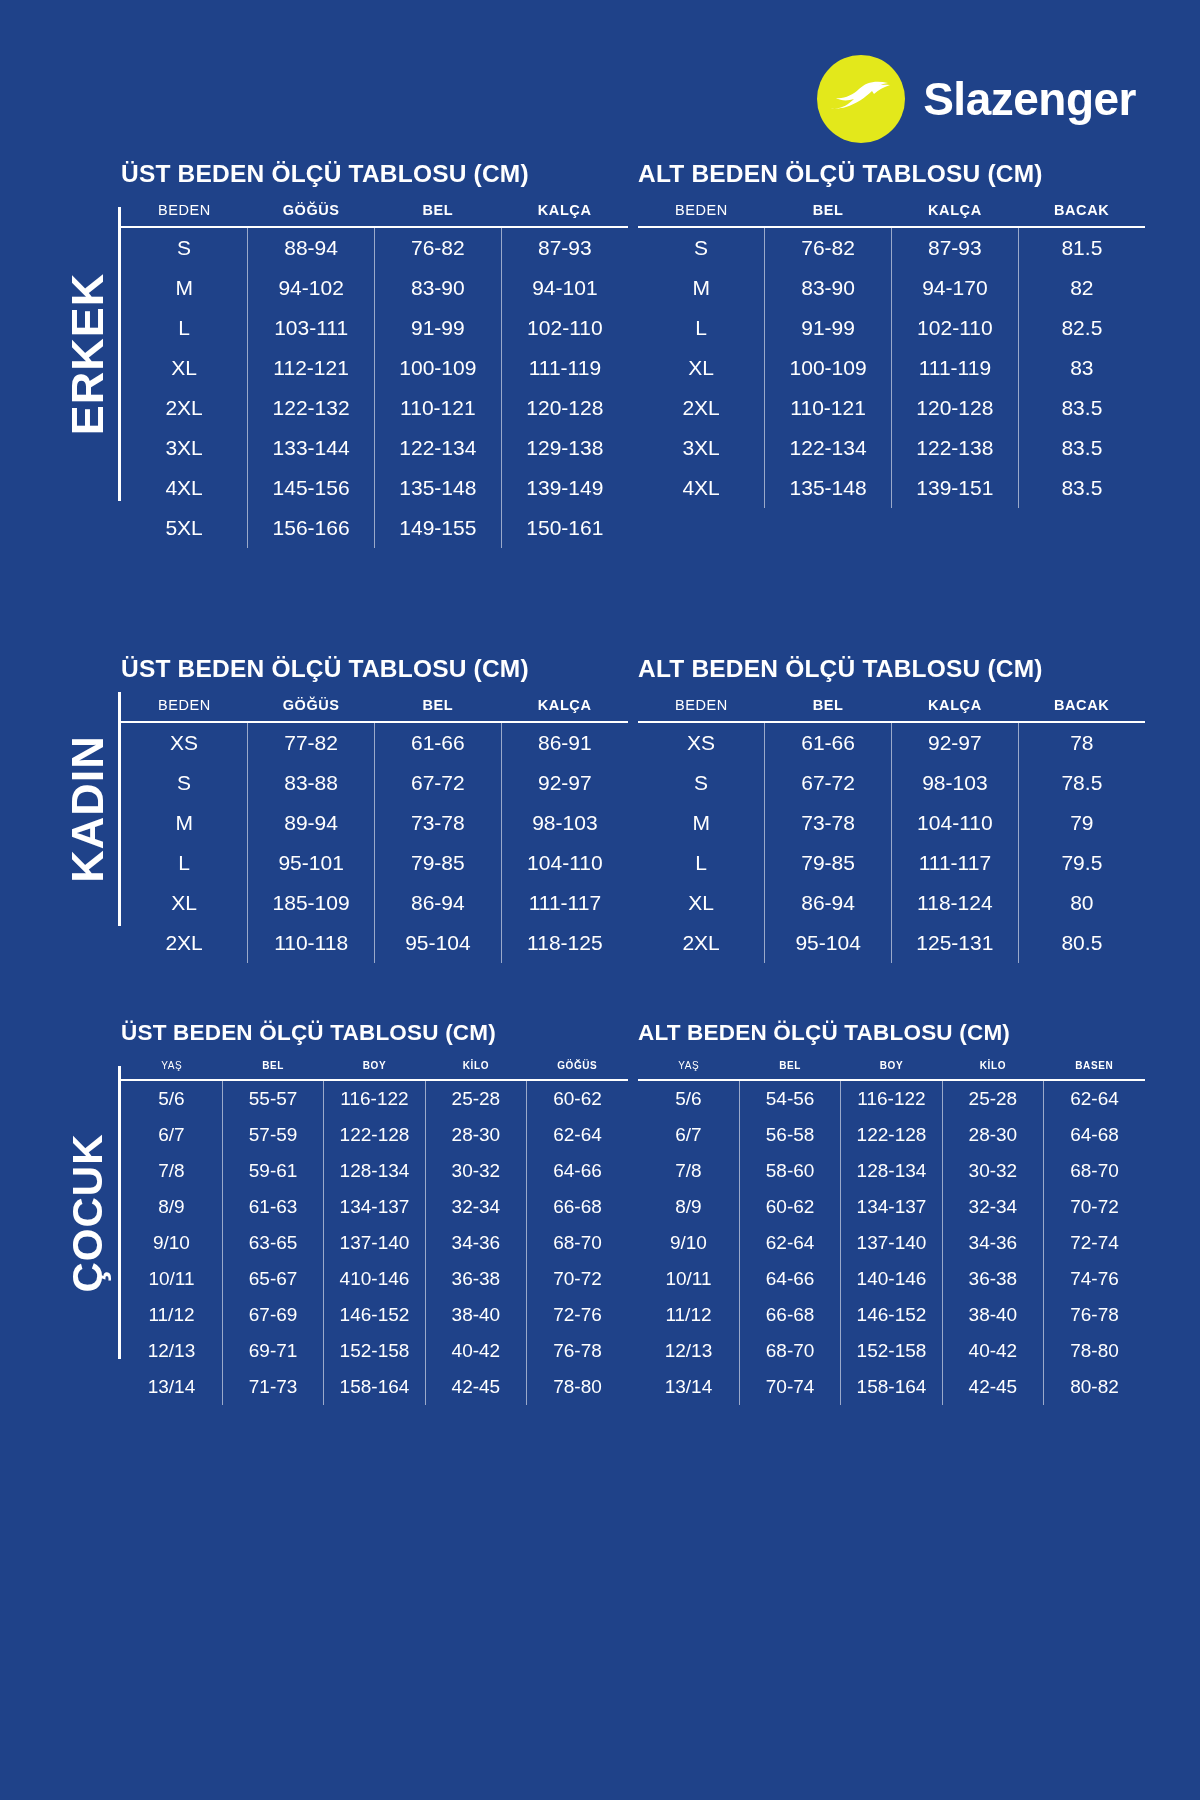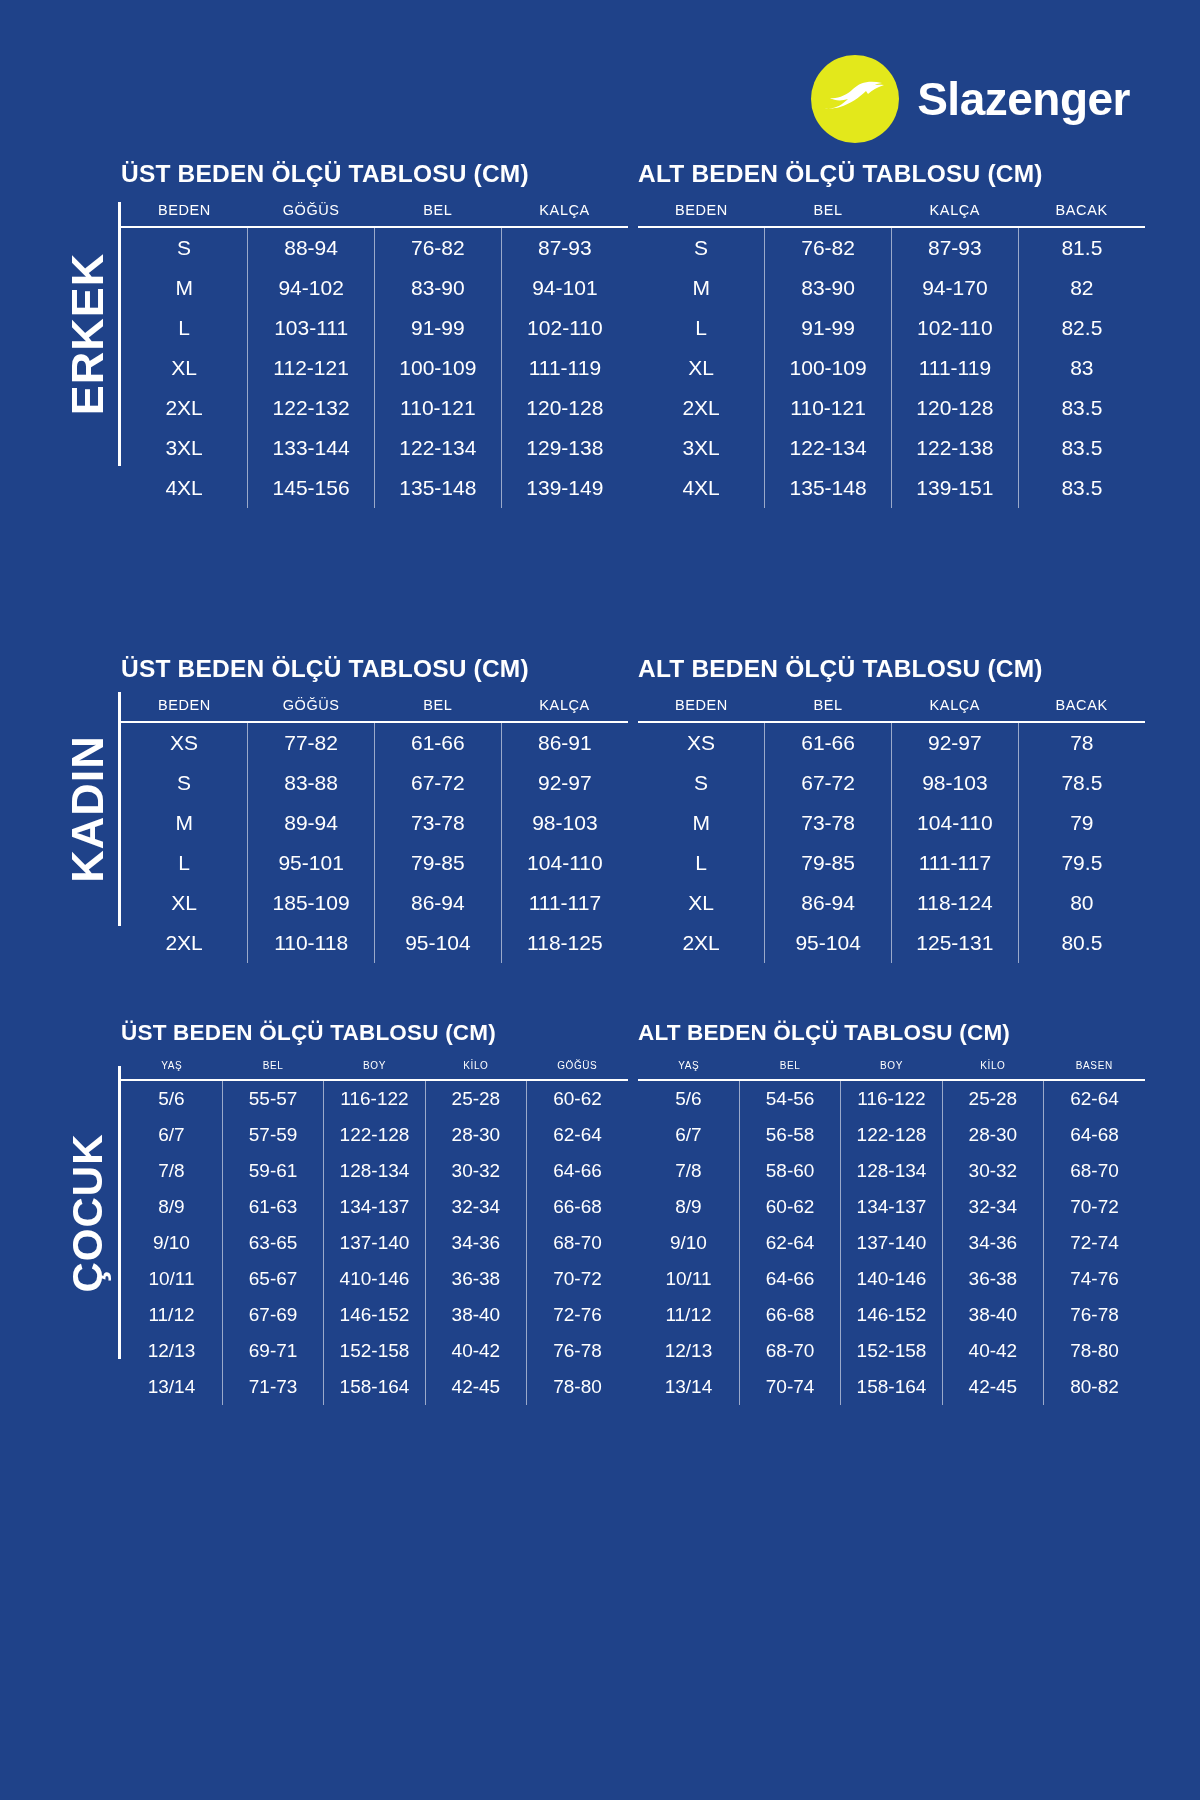--- a/index.html
+++ b/index.html
@@ -13,21 +13,21 @@
     font-family: "Liberation Sans", sans-serif;
     color: #ffffff;
     overflow: hidden;
     position: relative;
   }
 
   
   .brand {
     position: absolute;
     top: 55px;
-    right: 70px;
+    right: 64px;
     display: flex;
     align-items: center;
     gap: 18px;
   }
   .brand-mark {
     width: 88px;
     height: 88px;
     border-radius: 50%;
     background: #e3e81b;
     display: flex;
@@ -90,21 +90,21 @@
     margin-bottom: 14px;
     white-space: nowrap;
   }
   table {
     width: 100%;
     border-collapse: collapse;
     table-layout: fixed;
   }
   th {
     font-size: 14.5px;
-    font-weight: normal;
+    font-weight: bold;
     letter-spacing: 0.6px;
     padding: 0 0 8px 0;
     text-align: center;
     border-bottom: 2px solid #ffffff;
   }
   td {
     font-size: 21px;
     text-align: center;
     padding: 8px 2px;
     border-right: 1.5px solid rgba(255,255,255,0.55);
@@ -194,20 +194,26 @@
               <td>133-144</td>
               <td>122-134</td>
               <td>129-138</td>
             </tr>
           <tr>
               <td>4XL</td>
               <td>145-156</td>
               <td>135-148</td>
               <td>139-149</td>
             </tr>
+          <tr>
+              <td>5XL</td>
+              <td>156-166</td>
+              <td>149-155</td>
+              <td>150-161</td>
+            </tr>
         </tbody>
       </table>
     </div>
 
     <div class="tbl-wrap tbl-right">
       <div class="tbl-title">ALT BEDEN ÖLÇÜ TABLOSU (CM)</div>
       <table>
         <thead>
           <tr>
             <th>BEDEN</th>

